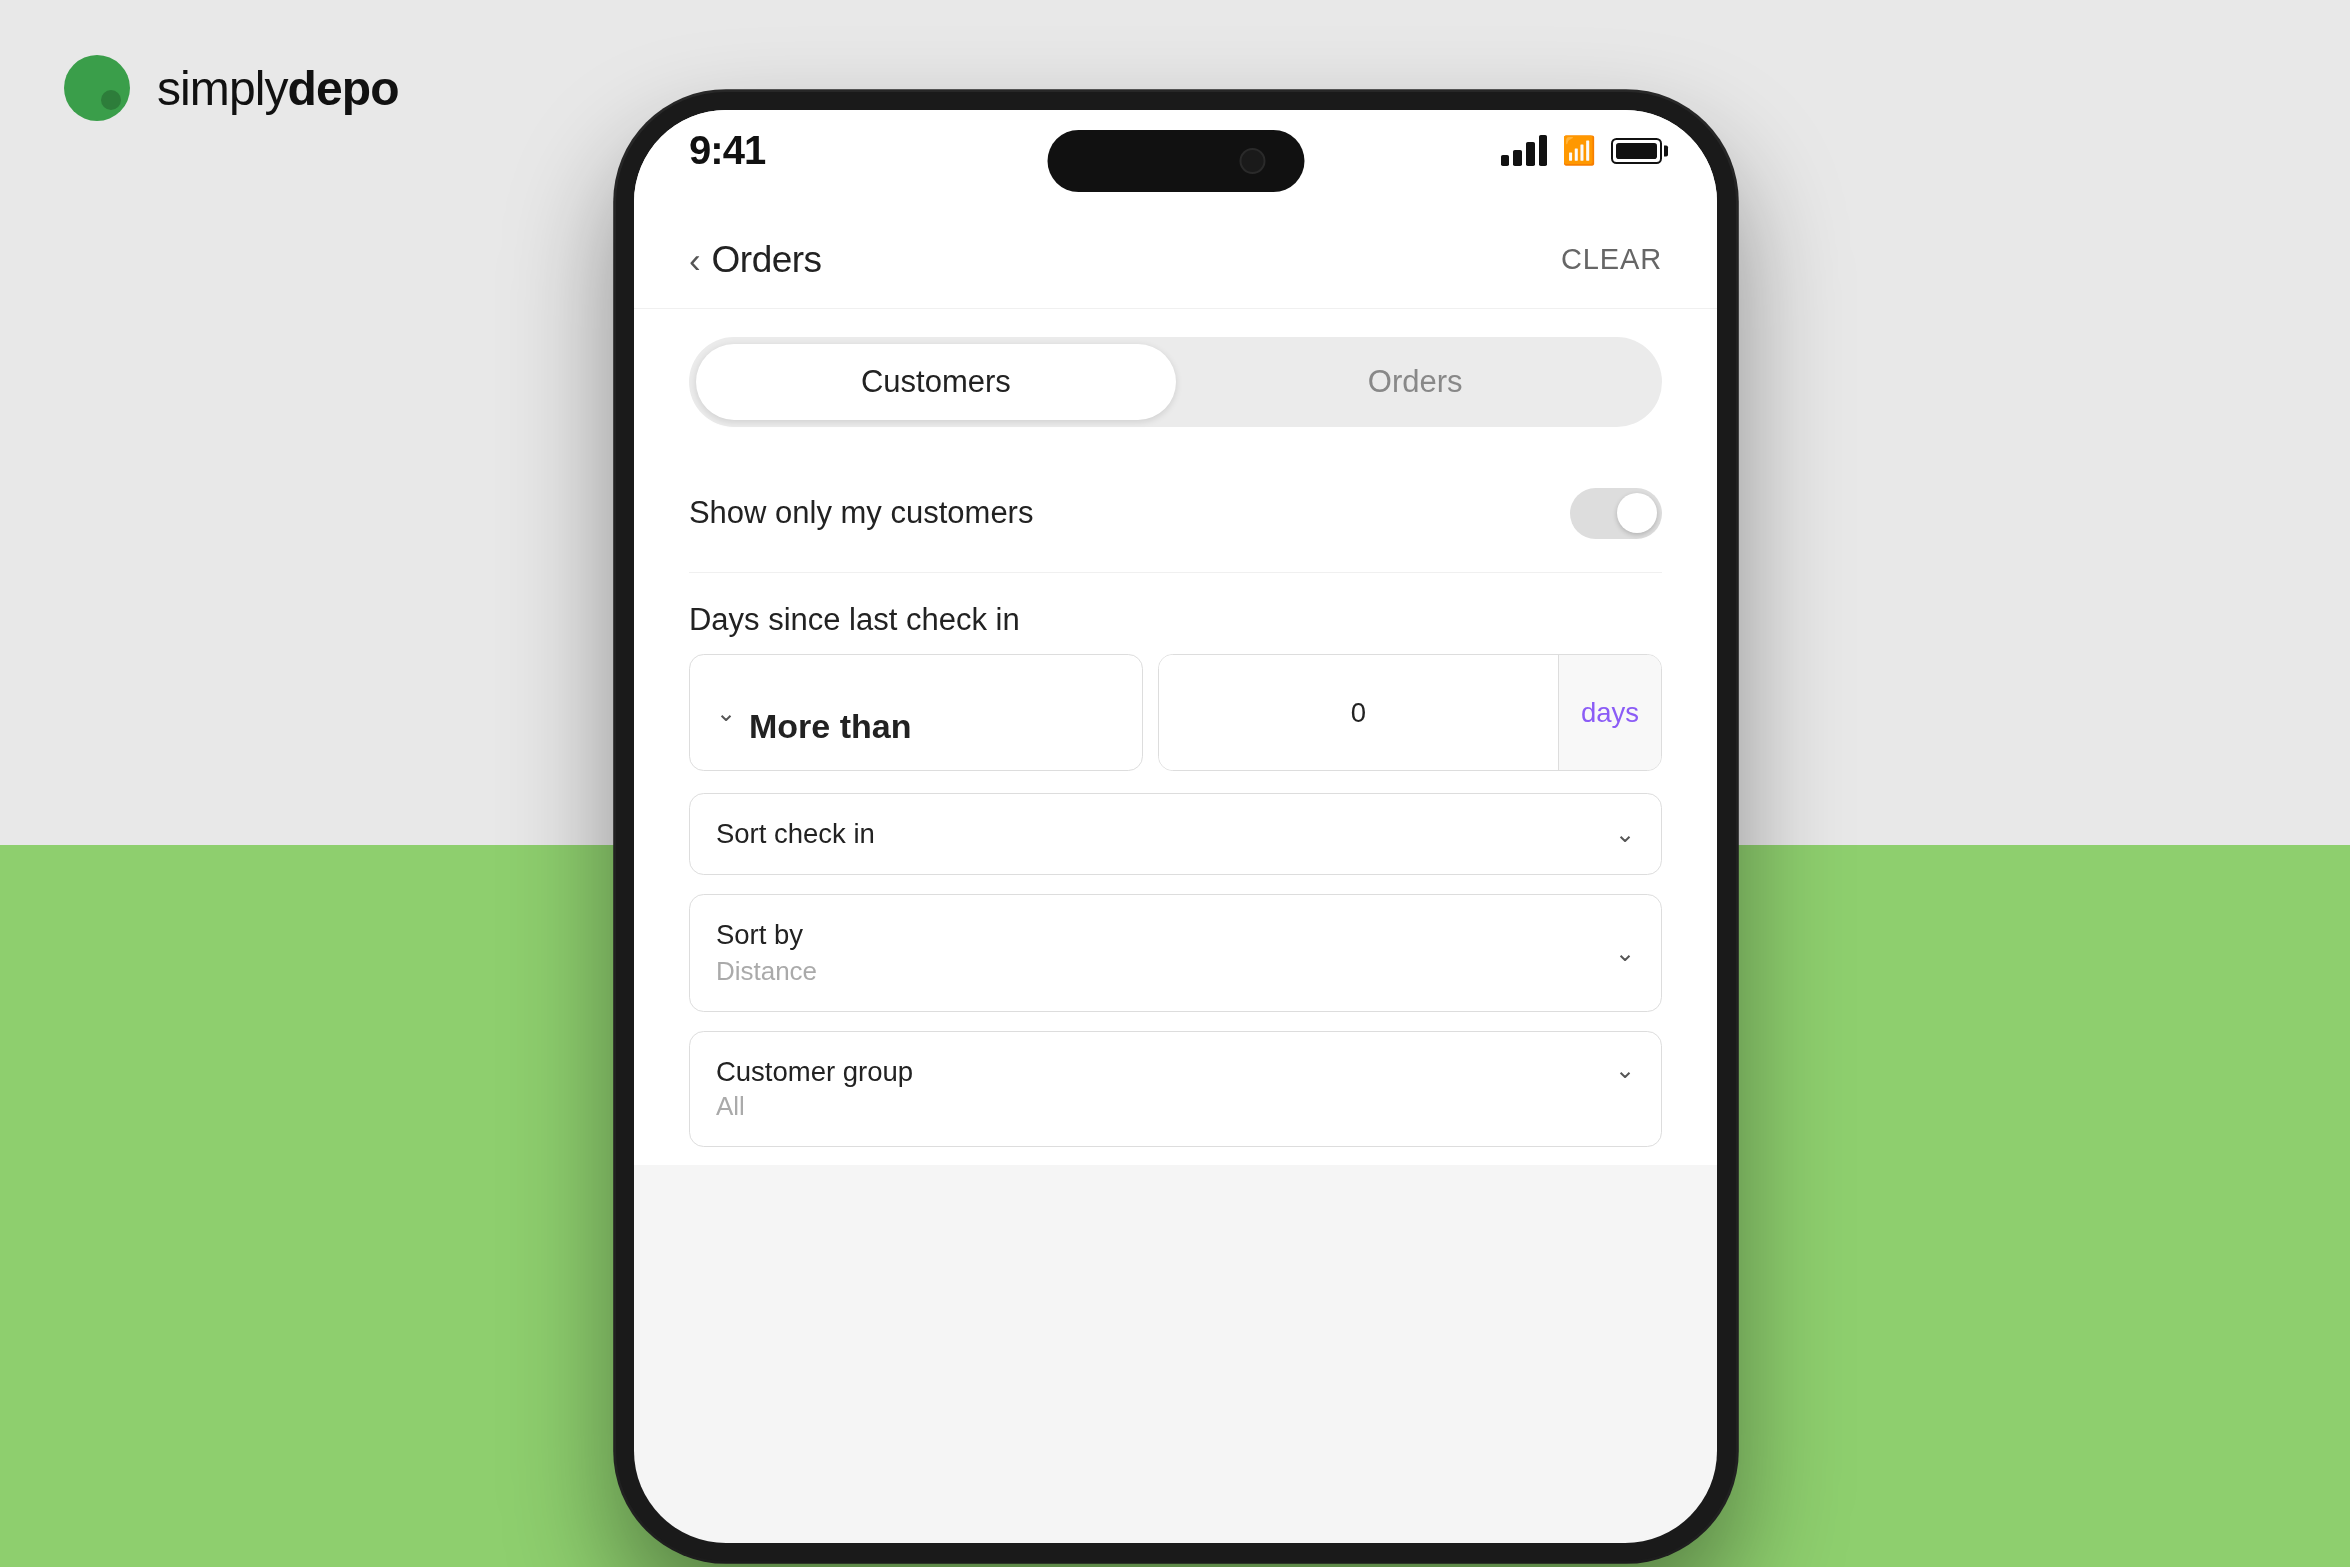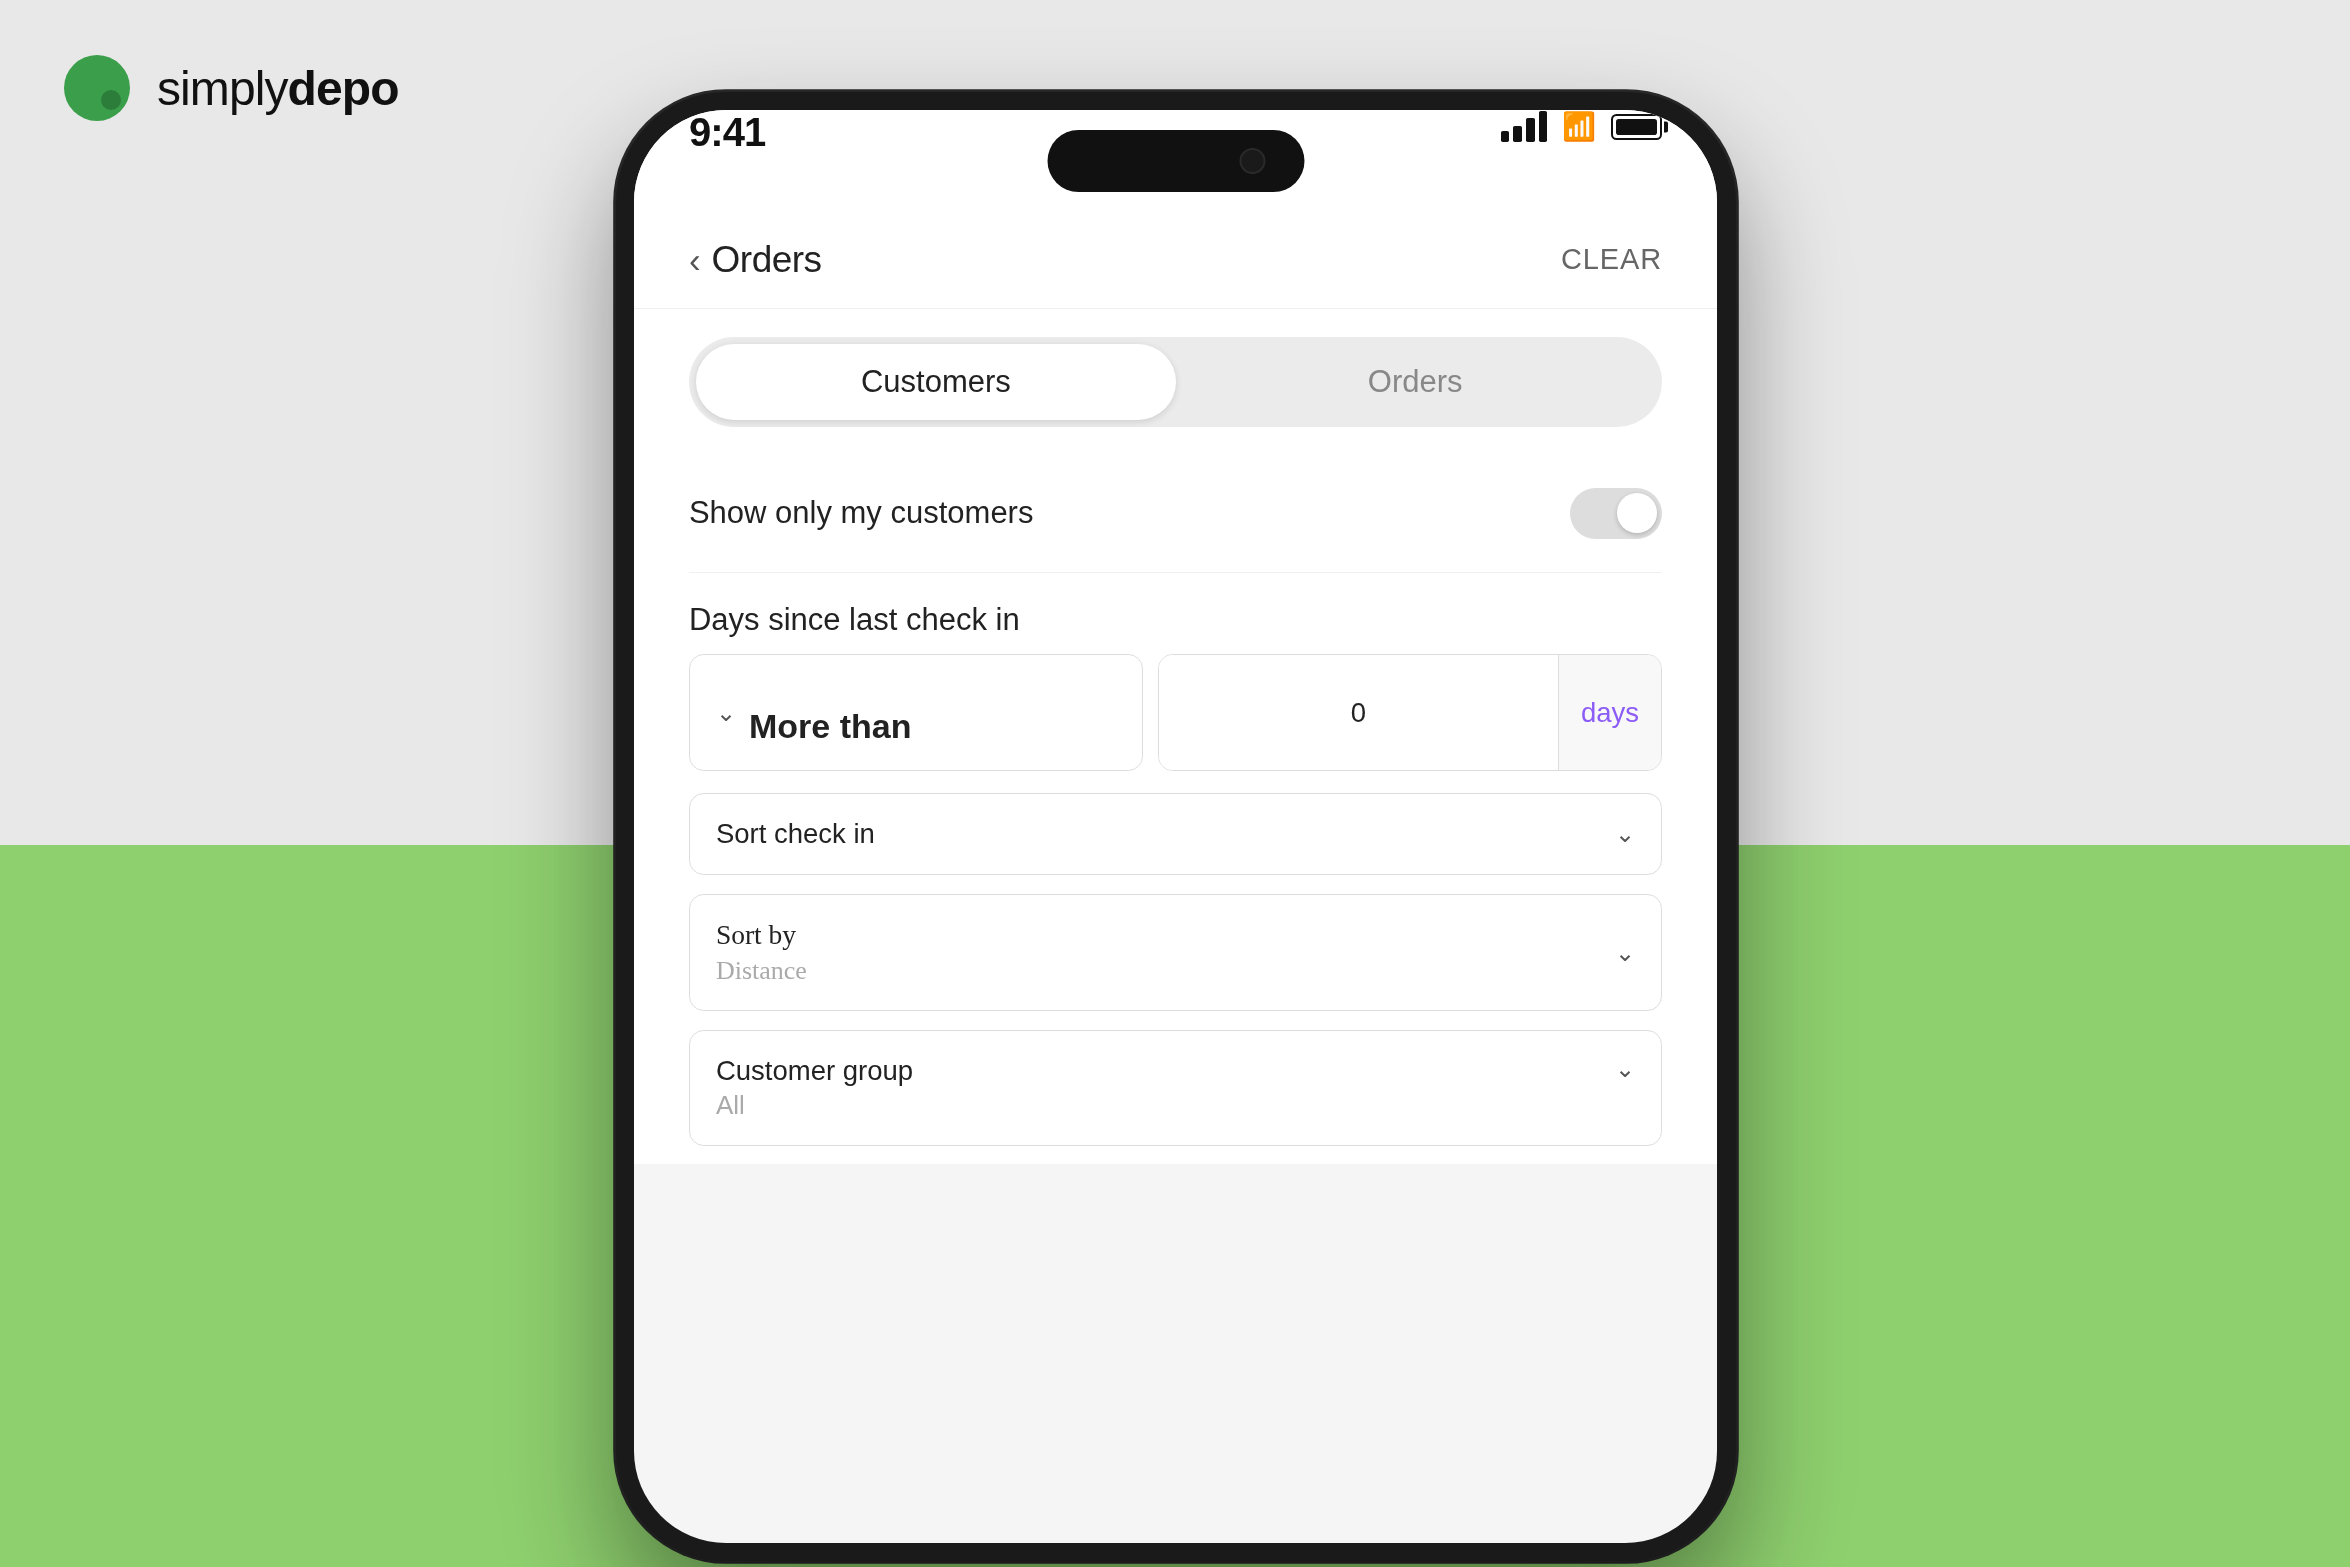--- a/index.html
+++ b/index.html
@@ -116,21 +116,21 @@
       background: #f5f5f5;
       border-radius: 92px;
       overflow: hidden;
     }
 
     
     .status-bar {
       height: 101px;
       background: white;
       display: flex;
-      align-items: flex-start;
+      align-items: center;
       justify-content: space-between;
       padding: 0 55px 20px;
       position: relative;
     }
 
     
     .dynamic-island {
       position: absolute;
       top: 20px;
       left: 50%;
@@ -422,21 +422,20 @@
       align-items: center;
       justify-content: space-between;
       margin-bottom: 18.4px;
       cursor: pointer;
       background: white;
     }
     .sort-left {
       display: flex;
       flex-direction: column;
       gap: 5.5px;
-      font-family: Liberation Serif, serif;
     }
     .sort-title {
       font-size: 27.5px;
       color: #222;
       font-weight: 400;
     }
     .sort-value {
       font-size: 26px;
       color: #aaa;
     }

